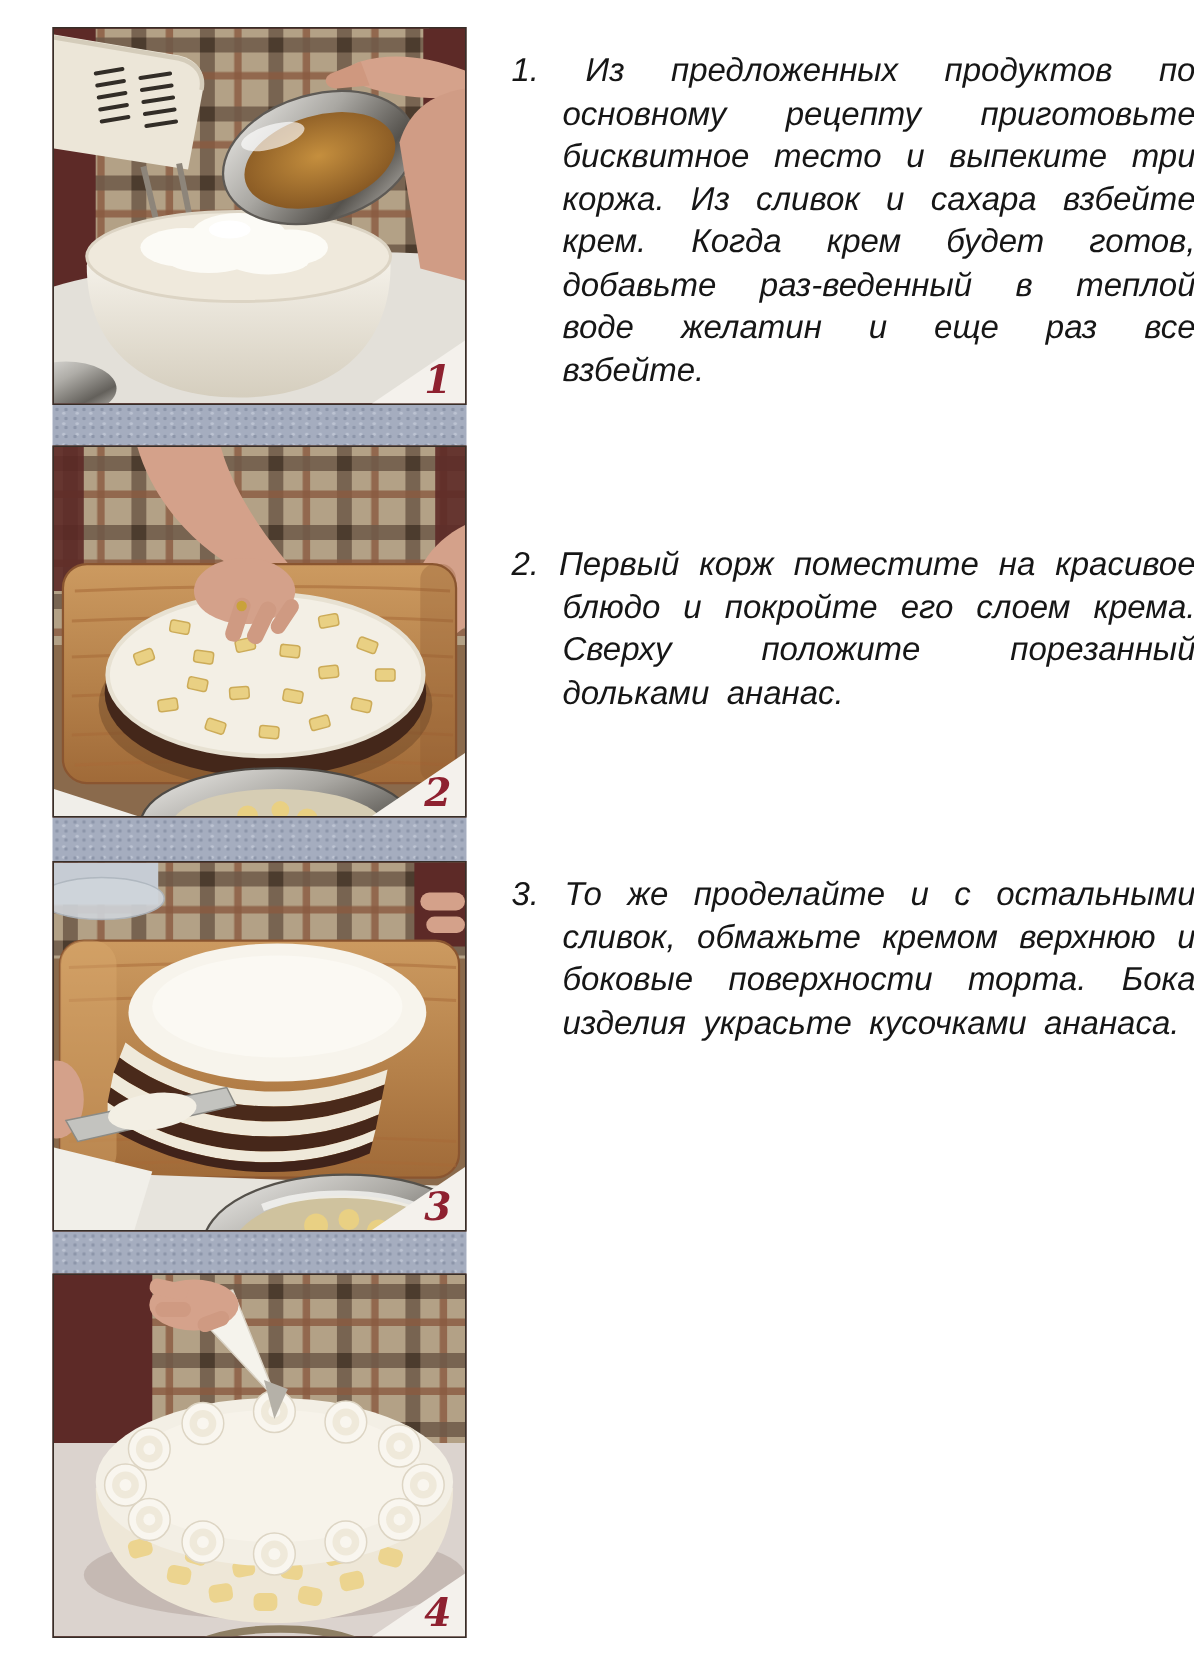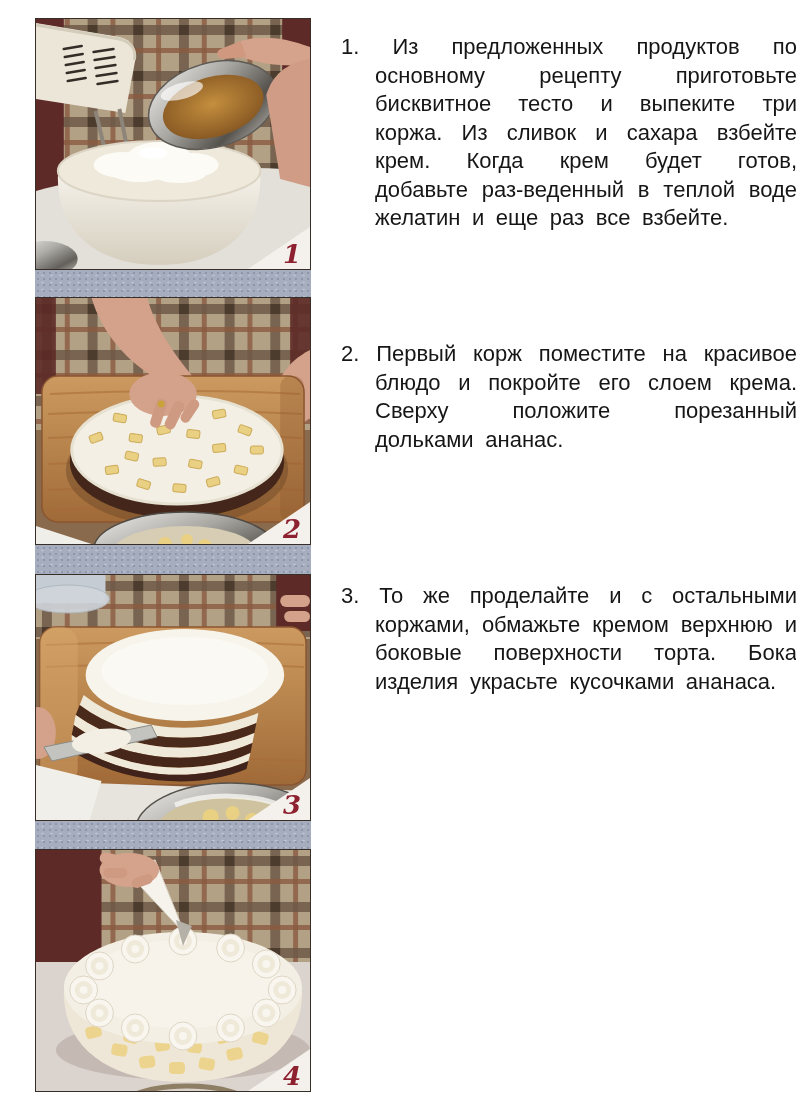--- a/index.html
+++ b/index.html
@@ -34,21 +34,21 @@
     position:absolute; right:9px; bottom:2px;
     font-family:"DejaVu Serif",serif; font-style:italic; font-weight:bold;
     font-size:26px; line-height:1; color:#8e2130;
   }
 
   
   .step {
     position:absolute; left:341px; width:422px; margin:0;
     font-size:22px; line-height:28.5px; color:#161616;
     text-align:justify; word-spacing:5.5px;
-    padding-left:34px; text-indent:-34px;
+    padding-left:34px; text-indent:-34px;font-style:italic;
   }
   .step-num { }
   .step-text { }
 </style>
 </head>
 <body>
 
 <div class="page">
 
   <svg width="0" height="0" style="position:absolute" aria-hidden="true">
@@ -368,24 +368,24 @@
       <span class="photo-num">4</span>
     </div>
 
   </div>
 
   <p class="step" style="top:33px">
     <span class="step-num">1.</span>
     <span class="step-text">Из предложенных продуктов по основному рецепту приготовьте бисквитное тесто и выпеките три коржа. Из сливок и сахара взбейте крем. Когда крем будет готов, добавьте раз-веденный в теплой воде желатин и еще раз все взбейте.</span>
   </p>
 
-  <p class="step" style="top:340px">
+  <p class="step" style="top:362px">
     <span class="step-num">2.</span>
     <span class="step-text">Первый корж поместите на красивое блюдо и покройте его слоем крема. Сверху положите порезанный дольками ананас.</span>
   </p>
 
   <p class="step" style="top:582px">
     <span class="step-num">3.</span>
-    <span class="step-text">То же проделайте и с остальными коржами, обмажьте кремом верхнюю и боковые поверхности торта. Бока изделия украсьте кусочками ананаса.</span>
+    <span class="step-text">То же проделайте и с остальными сливок, обмажьте кремом верхнюю и боковые поверхности торта. Бока изделия украсьте кусочками ананаса.</span>
   </p>
 
 
 </div>
 
 </body></html>

